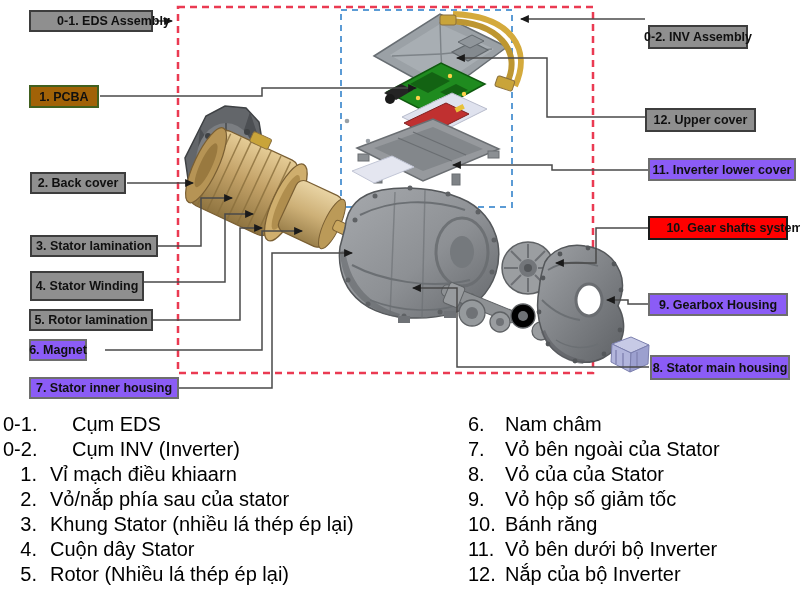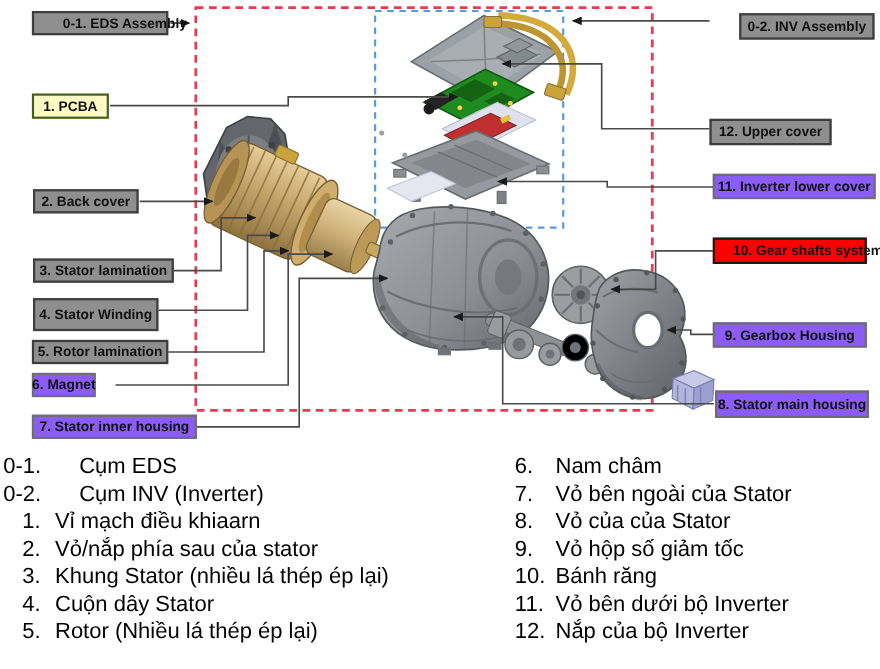--- a/index.html
+++ b/index.html
@@ -4,21 +4,21 @@
 <style>
   html,body{margin:0;padding:0;background:#fff;}
   .stage{position:relative;width:800px;height:608px;background:#ffffff;
          font-family:"Liberation Sans",sans-serif;overflow:hidden;}
   svg{position:absolute;left:0;top:0;}
   
   .callout{position:absolute;box-sizing:border-box;display:flex;align-items:center;
            justify-content:center;font-weight:bold;font-size:12.5px;color:#101010;
            border:2px solid #4a4a4a;white-space:nowrap;padding:0 3px;}
   .c-gray{background:#8f8f8f;border-color:#3d3d3d;}
-  .c-green{background:#fef9c3;border-color:#41601f;}
+  .c-green{background:#a16207;border-color:#41601f;}
   .c-orange{background:#8b5cf6;border-color:#6e6e6e;}
   .c-red{background:#ff0000;border-color:#1a1a1a;padding-left:36px;}
   
   .legend{position:absolute;left:0;top:412px;width:800px;height:190px;
           font-size:20px;color:#000;}
   .lg-col{position:absolute;top:0;}
   .lg-left{left:3px;width:462px;}
   .lg-right{left:468px;width:330px;}
   .lg-row{height:25px;line-height:25px;white-space:nowrap;}
   .lg-num{display:inline-block;box-sizing:border-box;}
@@ -246,21 +246,21 @@
   </svg>
 
   <div class="callout c-gray" style="left:29px;top:10px;width:124px;height:22px;padding-left:48px;">0-1. EDS Assembly</div>
   <div class="callout c-green" style="left:29px;top:85px;width:70px;height:23px;">1. PCBA</div>
   <div class="callout c-gray" style="left:30px;top:172px;width:96px;height:22px;">2. Back cover</div>
   <div class="callout c-gray" style="left:30px;top:235px;width:128px;height:22px;">3. Stator lamination</div>
   <div class="callout c-gray" style="left:30px;top:271px;width:114px;height:30px;">4. Stator Winding</div>
   <div class="callout c-gray" style="left:29px;top:309px;width:124px;height:22px;">5. Rotor lamination</div>
   <div class="callout c-orange" style="left:29px;top:339px;width:58px;height:22px;">6. Magnet</div>
   <div class="callout c-orange" style="left:29px;top:377px;width:150px;height:22px;">7. Stator inner housing</div>
-  <div class="callout c-gray" style="left:648px;top:12px;width:123px;height:24px;margin-left:24px;">0-2. INV Assembly</div>
+  <div class="callout c-gray" style="left:648px;top:25px;width:100px;height:24px;">0-2. INV Assembly</div>
   <div class="callout c-gray" style="left:645px;top:108px;width:111px;height:24px;">12. Upper cover</div>
   <div class="callout c-orange" style="left:648px;top:158px;width:148px;height:23px;">11. Inverter lower cover</div>
   <div class="callout c-red" style="left:648px;top:216px;width:140px;height:24px;">10. Gear shafts system</div>
   <div class="callout c-orange" style="left:648px;top:293px;width:140px;height:23px;">9. Gearbox Housing</div>
   <div class="callout c-orange" style="left:650px;top:355px;width:140px;height:25px;">8. Stator main housing</div>
 
   <div class="legend">
     <div class="lg-col lg-left">
       <div class="lg-row"><span class="lg-num">0-1.</span><span class="lg-text">Cụm EDS</span></div>
       <div class="lg-row"><span class="lg-num">0-2.</span><span class="lg-text">Cụm INV (Inverter)</span></div>

